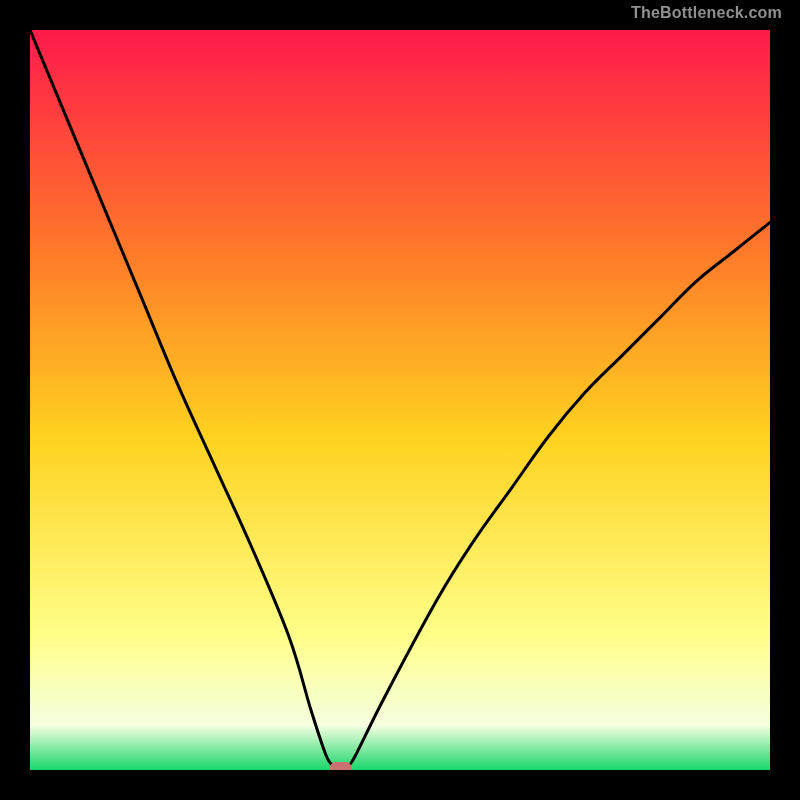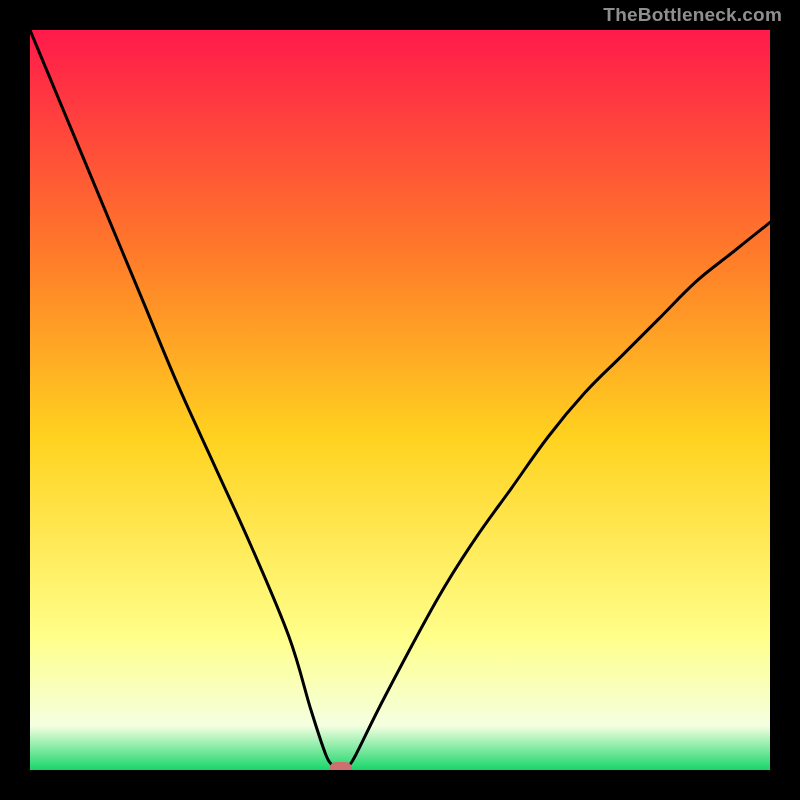--- a/index.html
+++ b/index.html
@@ -28,21 +28,21 @@
   .plot-area svg {
     display: block;
     width: 740px;
     height: 740px;
   }
   .watermark {
     position: absolute;
     top: 4px;
     right: 18px;
     color: #8f8f8f;
-    font-size: 19px;
+    font-size: 16px;
     font-weight: 600;
     letter-spacing: 0.2px;
     user-select: none;
   }
 </style>
 </head>
 <body>
 
 <div class="frame">
 

